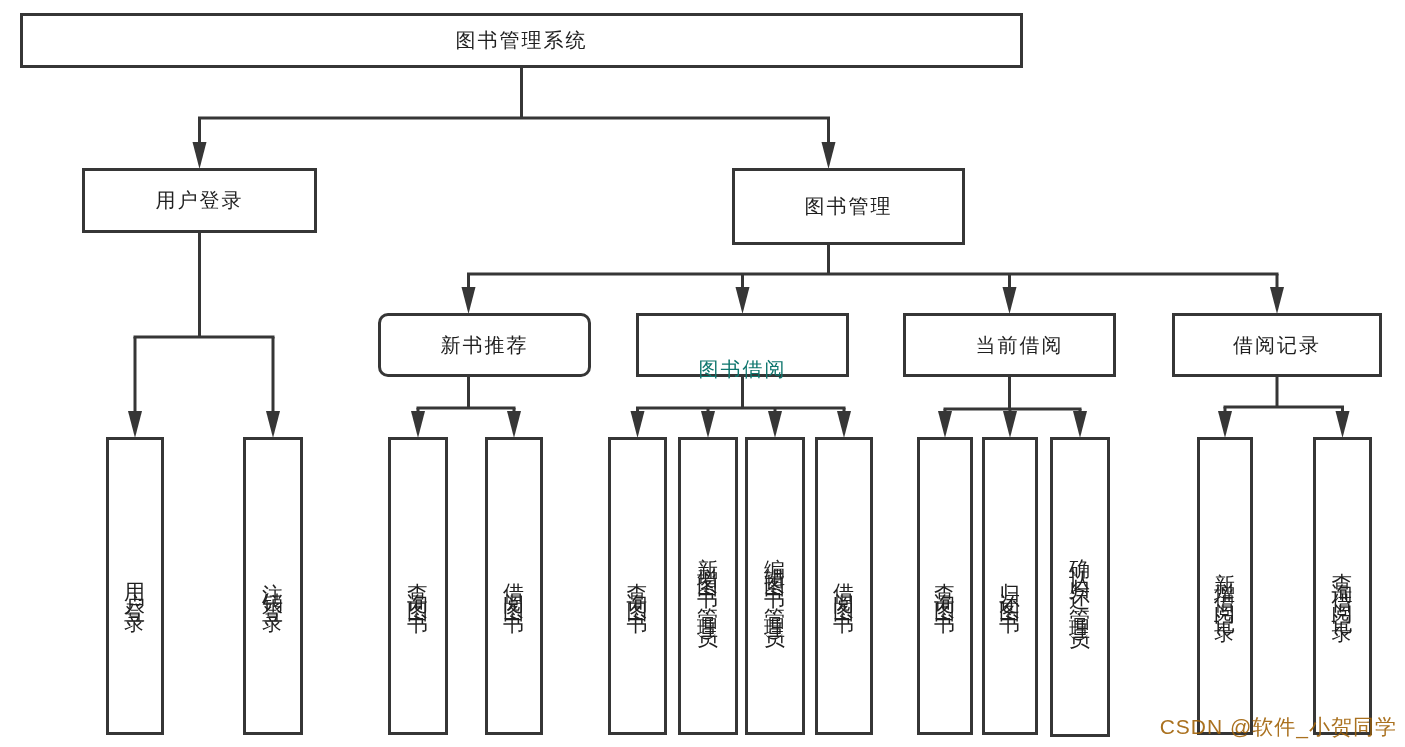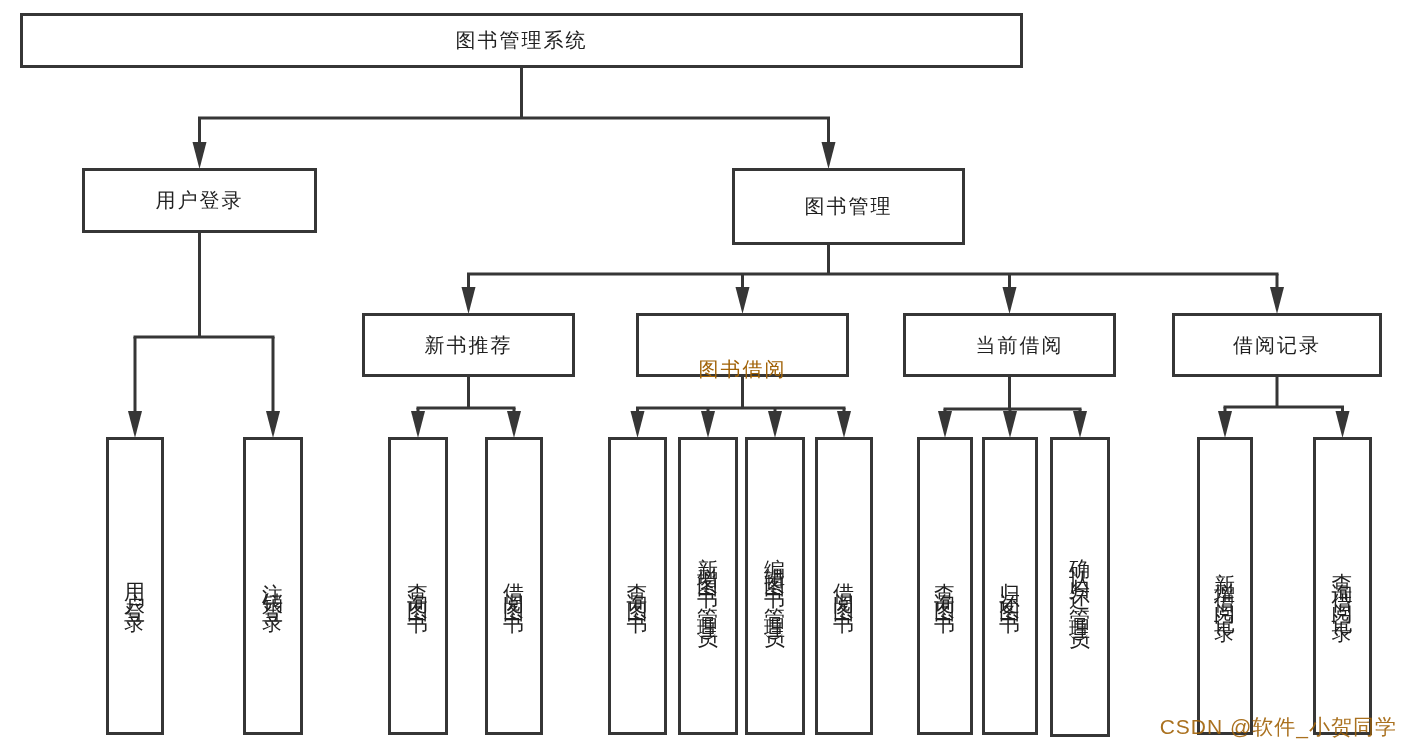--- a/index.html
+++ b/index.html
@@ -133,25 +133,25 @@
   <div id="node-layer">
       <div class="node h" style="left: 20px; top: 13px; width: 1003px; height: 55px; border-color: rgb(54, 54, 54);">
         <span class="label" style="color: rgb(31, 31, 31);">图书管理系统</span>
       </div>
       <div class="node h" style="left: 82px; top: 168px; width: 235px; height: 65px; border-color: rgb(54, 54, 54);">
         <span class="label" style="color: rgb(31, 31, 31);">用户登录</span>
       </div>
       <div class="node h" style="left: 732px; top: 168px; width: 233px; height: 77px; border-color: rgb(54, 54, 54);">
         <span class="label" style="color: rgb(31, 31, 31);">图书管理</span>
       </div>
-      <div class="node h" style="left: 362px; top: 313px; width: 213px; height: 64px; border-color: rgb(54, 54, 54);">
+      <div class="node h" style="left: 378px; top: 313px; width: 213px; height: 64px; border-color: rgb(54, 54, 54); border-radius: 10px;">
         <span class="label" style="color: rgb(31, 31, 31);">新书推荐</span>
       </div>
       <div class="node h" style="left: 636px; top: 313px; width: 213px; height: 64px; border-color: rgb(54, 54, 54);">
-        <span class="label" style="color: #a16207; margin-top: 48px;">图书借阅</span>
+        <span class="label" style="color: #0f766e; margin-top: 48px;">图书借阅</span>
       </div>
       <div class="node h" style="left: 903px; top: 313px; width: 213px; height: 64px; border-color: rgb(54, 54, 54); padding-left: 20px;">
         <span class="label" style="color: rgb(31, 31, 31);">当前借阅</span>
       </div>
       <div class="node h" style="left: 1172px; top: 313px; width: 210px; height: 64px; border-color: rgb(54, 54, 54); justify-content: center;">
         <span class="label" style="color: rgb(31, 31, 31);">借阅记录</span>
       </div>
       <div class="node v" style="left: 106px; top: 437px; width: 58px; height: 298px; border-color: rgb(54, 54, 54);">
         <span class="label" style="color: rgb(31, 31, 31);">用户登录</span>
       </div>

